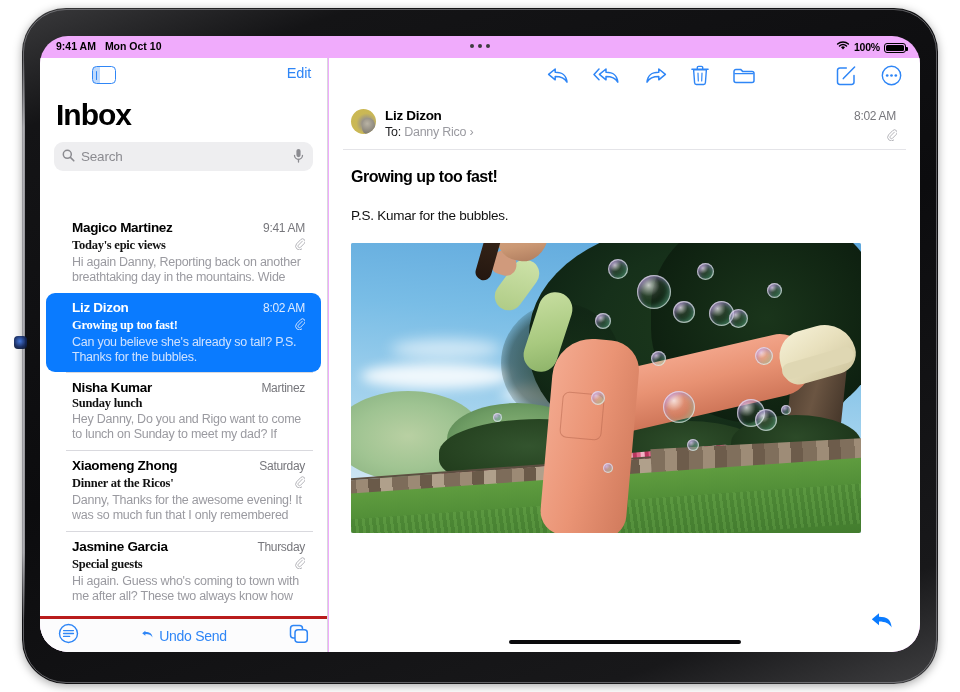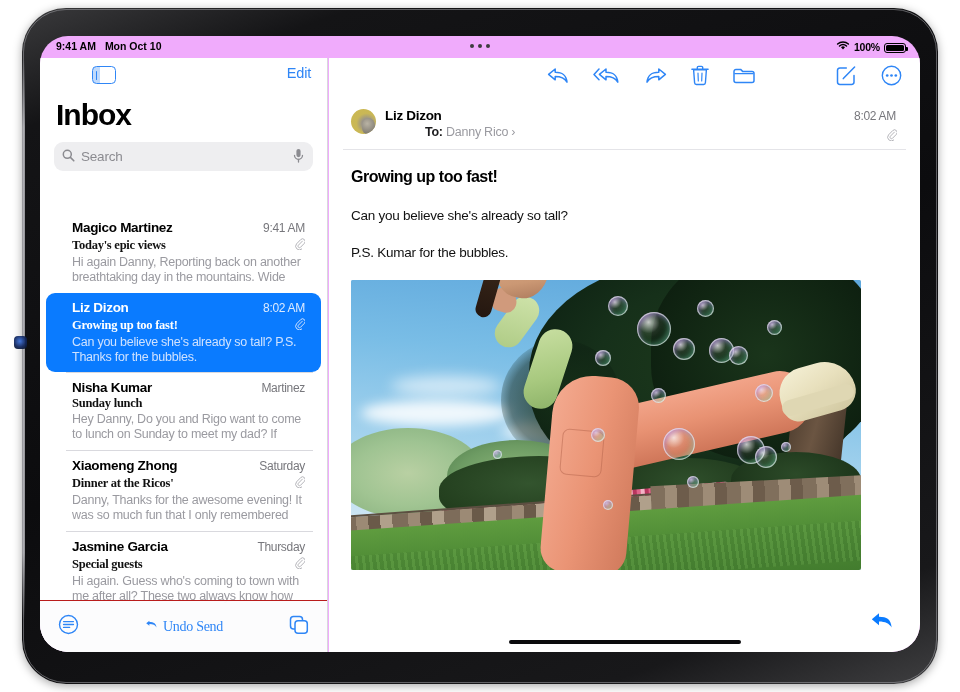--- a/index.html
+++ b/index.html
@@ -141,26 +141,25 @@
   .msg-preview {
     font-size:12.5px; color:#9a9aa0; line-height:14.5px; letter-spacing:-.25px;
     margin-top:1px; max-height:30px; overflow:hidden;
   }
   .selected .msg-sender, .selected .msg-subject { color:#fff; }
   .selected .msg-time { color:#dbeaff; }
   .selected .msg-preview { color:#cfe2ff; }
 
   
   #sidebar-toolbar {
-    position:absolute; left:0; right:0; bottom:0; height:52px;
+    position:absolute; left:0; right:0; bottom:0; height:36px;
     background:rgba(252,252,253,.96);
-    border-top:1px solid #b91c1c;
+    border-top:3px solid #b91c1c;
     display:flex; align-items:center; justify-content:space-between;
     padding:0 18px;
-    font-family:Liberation Serif, serif;
   }
   #undo-send {
     display:flex; align-items:center; gap:5px;
     color:#2f86f6; font-size:14px; letter-spacing:-.3px;
   }
 
   
   #detail-toolbar {
     position:relative; height:38px;
   }
@@ -186,21 +185,21 @@
     flex:none; margin-top:1px;
     overflow:hidden; position:relative;
   }
   #avatar::after{
     content:""; position:absolute; right:1px; bottom:0px; width:13px; height:16px;
     border-radius:50% 50% 40% 40%;
     background: radial-gradient(circle at 40% 35%, #b9b3a4 0%, #8d887d 60%, #6e6a61 100%);
   }
   #sender-name { font-size:13.5px; font-weight:bold; color:#000; letter-spacing:-.3px;}
   #recipient-line { font-size:12.5px; color:#9a9aa0; margin-top:1.5px; letter-spacing:-.25px;}
-  #recipient-line b { color:#1c1c1e; font-weight:bold;margin-left:40px;}
+  #recipient-line b { color:#1c1c1e; font-weight:normal;}
   #email-time { position:absolute; right:10px; top:13px; font-size:12px; color:#77777c; letter-spacing:-.3px;}
   #header-clip { position:absolute; right:9px; top:31px;}
 
   
   #email-body { padding: 18px 22px 0 22px; }
   #email-subject {
     font-size:16px; font-weight:bold; color:#000; letter-spacing:-.5px;
   }
   .email-para {
     font-size:13.5px; color:#111; letter-spacing:-.25px; margin-top:22px;
@@ -483,21 +482,20 @@
       <div id="email-time">8:02 AM</div>
       <div id="header-clip">
         <svg width="10" height="12" viewBox="0 0 10 12">
             <path d="M7.4 3.1 L3.3 7.3 a1.5 1.5 0 0 0 2.1 2.1 l4.0-4.1 a2.6 2.6 0 0 0-3.7-3.7 L1.5 5.9 a3.7 3.7 0 0 0 5.2 5.2" stroke="#b4b4b9" stroke-width="1" fill="none" stroke-linecap="round"></path>
           </svg>
       </div>
     </div>
 
     <div id="email-body">
       <div id="email-subject">Growing up too fast!</div>
-      <div class="email-para">Can you believe she's already so tall?</div>
       <div class="email-para">P.S. Kumar for the bubbles.</div>
 
       <div id="email-photo">
 
         <div class="ph" style="inset:0;background:linear-gradient(185deg,#5ea7dc 0%,#79bde6 30%,#a7d4ee 62%,#cfe6f4 85%,#e3eff6 100%);"></div>
 
         <div class="ph" style="left:10px;top:120px;width:150px;height:26px;background:rgba(255,255,255,.85);border-radius:50%;filter:blur(6px);"></div>
         <div class="ph" style="left:40px;top:96px;width:110px;height:20px;background:rgba(255,255,255,.6);border-radius:50%;filter:blur(7px);"></div>
         <div class="ph" style="left:150px;top:140px;width:120px;height:22px;background:rgba(255,255,255,.7);border-radius:50%;filter:blur(6px);"></div>
 

